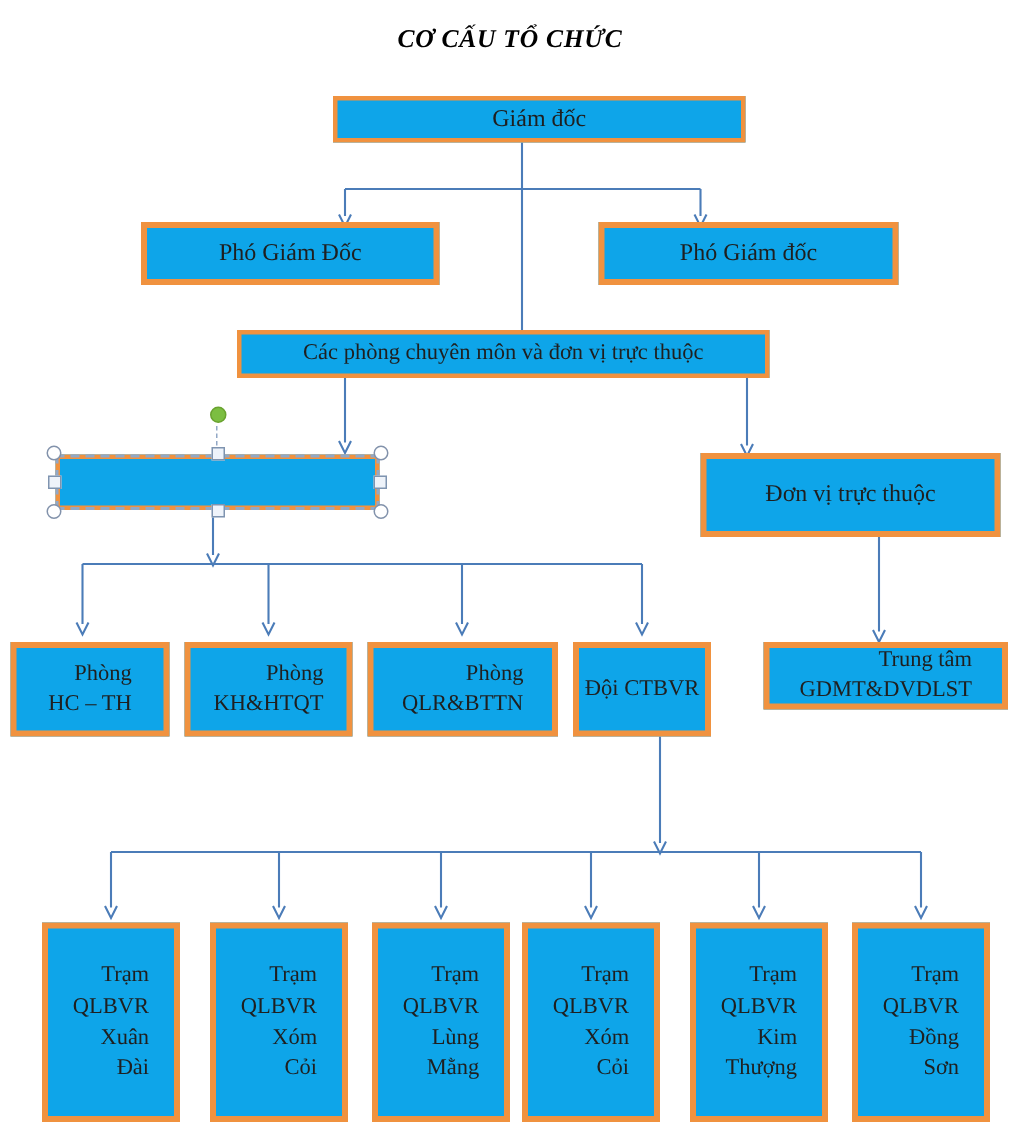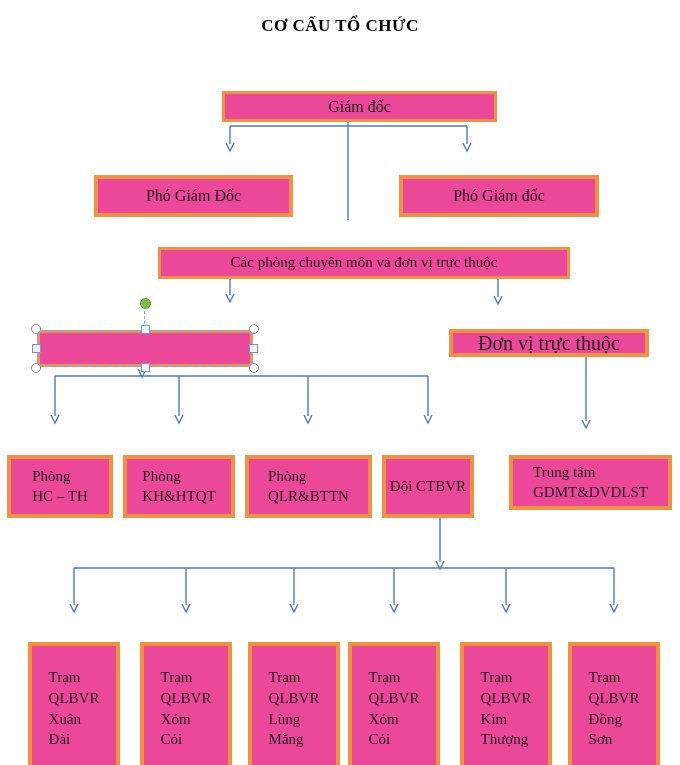--- a/index.html
+++ b/index.html
@@ -12,28 +12,28 @@
     width:680px;height:765px;background:#ffffff;
     font-family:"Liberation Serif","DejaVu Serif",serif;
     position:relative;overflow:hidden;
   }
   .stage{position:absolute;inset:0;}
   .connectors{position:absolute;left:0;top:0;}
   .conn{stroke:var(--connector-blue);stroke-width:1.4;fill:none;}
   .arrowhead{stroke:var(--connector-blue);stroke-width:1.4;fill:none;}
   .chart-title{
     position:absolute;top:16px;left:0;width:680px;text-align:center;
-    font-weight:bold;font-size:17px;color:#000;letter-spacing:.5px;
+    font-weight:bold;font-size:17px;color:#000;letter-spacing:.5px;font-style:italic;
   }
   .node{
-    position:absolute;box-sizing:border-box;background:#ec4899;
+    position:absolute;box-sizing:border-box;background:#0ea5e9;
     border:4px solid var(--border-orange);
     display:flex;align-items:center;justify-content:center;
-    text-align:left;white-space:pre-line;
-    color:#1f1f1f;font-size:15px;line-height:1.32;margin-top:27px;
+    text-align:right;white-space:pre-line;
+    color:#1f1f1f;font-size:15px;line-height:1.32;
   }
   .thin{border-width:3px;}
   .stations .node{line-height:1.38;}
   
   .selected .sel-dash{
     position:absolute;inset:-3px;pointer-events:none;
     border:2px dashed #92a8c6;
   }
   .h{position:absolute;box-sizing:border-box;background:#fff;border:1.5px solid #8292ab;}
   .h.circle{width:10px;height:10px;border-radius:50%;}
@@ -80,47 +80,47 @@
     <path class="conn" d="M506 568 V605" marker-end="url(#arr)"></path>
     <path class="conn" d="M614 568 V605" marker-end="url(#arr)"></path>
   </svg>
 
   <div class="node thin" style="left:222px;top:64px;width:275px;height:31px;font-size:16px;">Giám đốc</div>
 
   <div class="node" style="left:94px;top:148px;width:199px;height:42px;font-size:16px;">Phó Giám Đốc</div>
 
   <div class="node" style="left:399px;top:148px;width:200px;height:42px;font-size:16px;">Phó Giám đốc</div>
 
-  <div class="node thin" style="left:158px;top:220px;width:412px;height:32px;">Các phòng chuyên môn và đơn vị trực thuộc</div>
+  <div class="node thin" style="left:158px;top:220px;width:355px;height:32px;">Các phòng chuyên môn và đơn vị trực thuộc</div>
 
   <div class="node thin selected" style="left:37px;top:303px;width:216px;height:37px;font-size:16px;">
     <span class="sel-dash"></span>
     <span class="stem"></span>
     <span class="h rotate"></span>
     <span class="h circle nw"></span>
     <span class="h circle ne"></span>
     <span class="h circle sw"></span>
     <span class="h circle se"></span>
     <span class="h square n"></span>
     <span class="h square s"></span>
     <span class="h square w"></span>
     <span class="h square e"></span>
   </div>
 
-  <div class="node" style="left:449px;top:302px;width:200px;height:28px;font-size:20px;">Đơn vị trực thuộc</div>
+  <div class="node" style="left:467px;top:302px;width:200px;height:56px;font-size:16px;">Đơn vị trực thuộc</div>
 
   <div class="departments">
     <div class="node" style="left:7px;top:428px;width:106px;height:63px;">Phòng
 HC – TH</div>
     <div class="node" style="left:123px;top:428px;width:112px;height:63px;">Phòng
 KH&amp;HTQT</div>
     <div class="node" style="left:245px;top:428px;width:127px;height:63px;">Phòng
 QLR&amp;BTTN</div>
     <div class="node" style="left:382px;top:428px;width:92px;height:63px;">Đội CTBVR</div>
-    <div class="node" style="left:509px;top:428px;width:163px;height:55px;">Trung tâm
+    <div class="node" style="left:509px;top:428px;width:163px;height:45px;">Trung tâm
 GDMT&amp;DVDLST</div>
   </div>
 
   <div class="stations">
     <div class="node" style="left:28px;top:615px;width:92px;height:133px;">Trạm
 QLBVR
 Xuân
 Đài</div>
     <div class="node" style="left:140px;top:615px;width:92px;height:133px;">Trạm
 QLBVR

